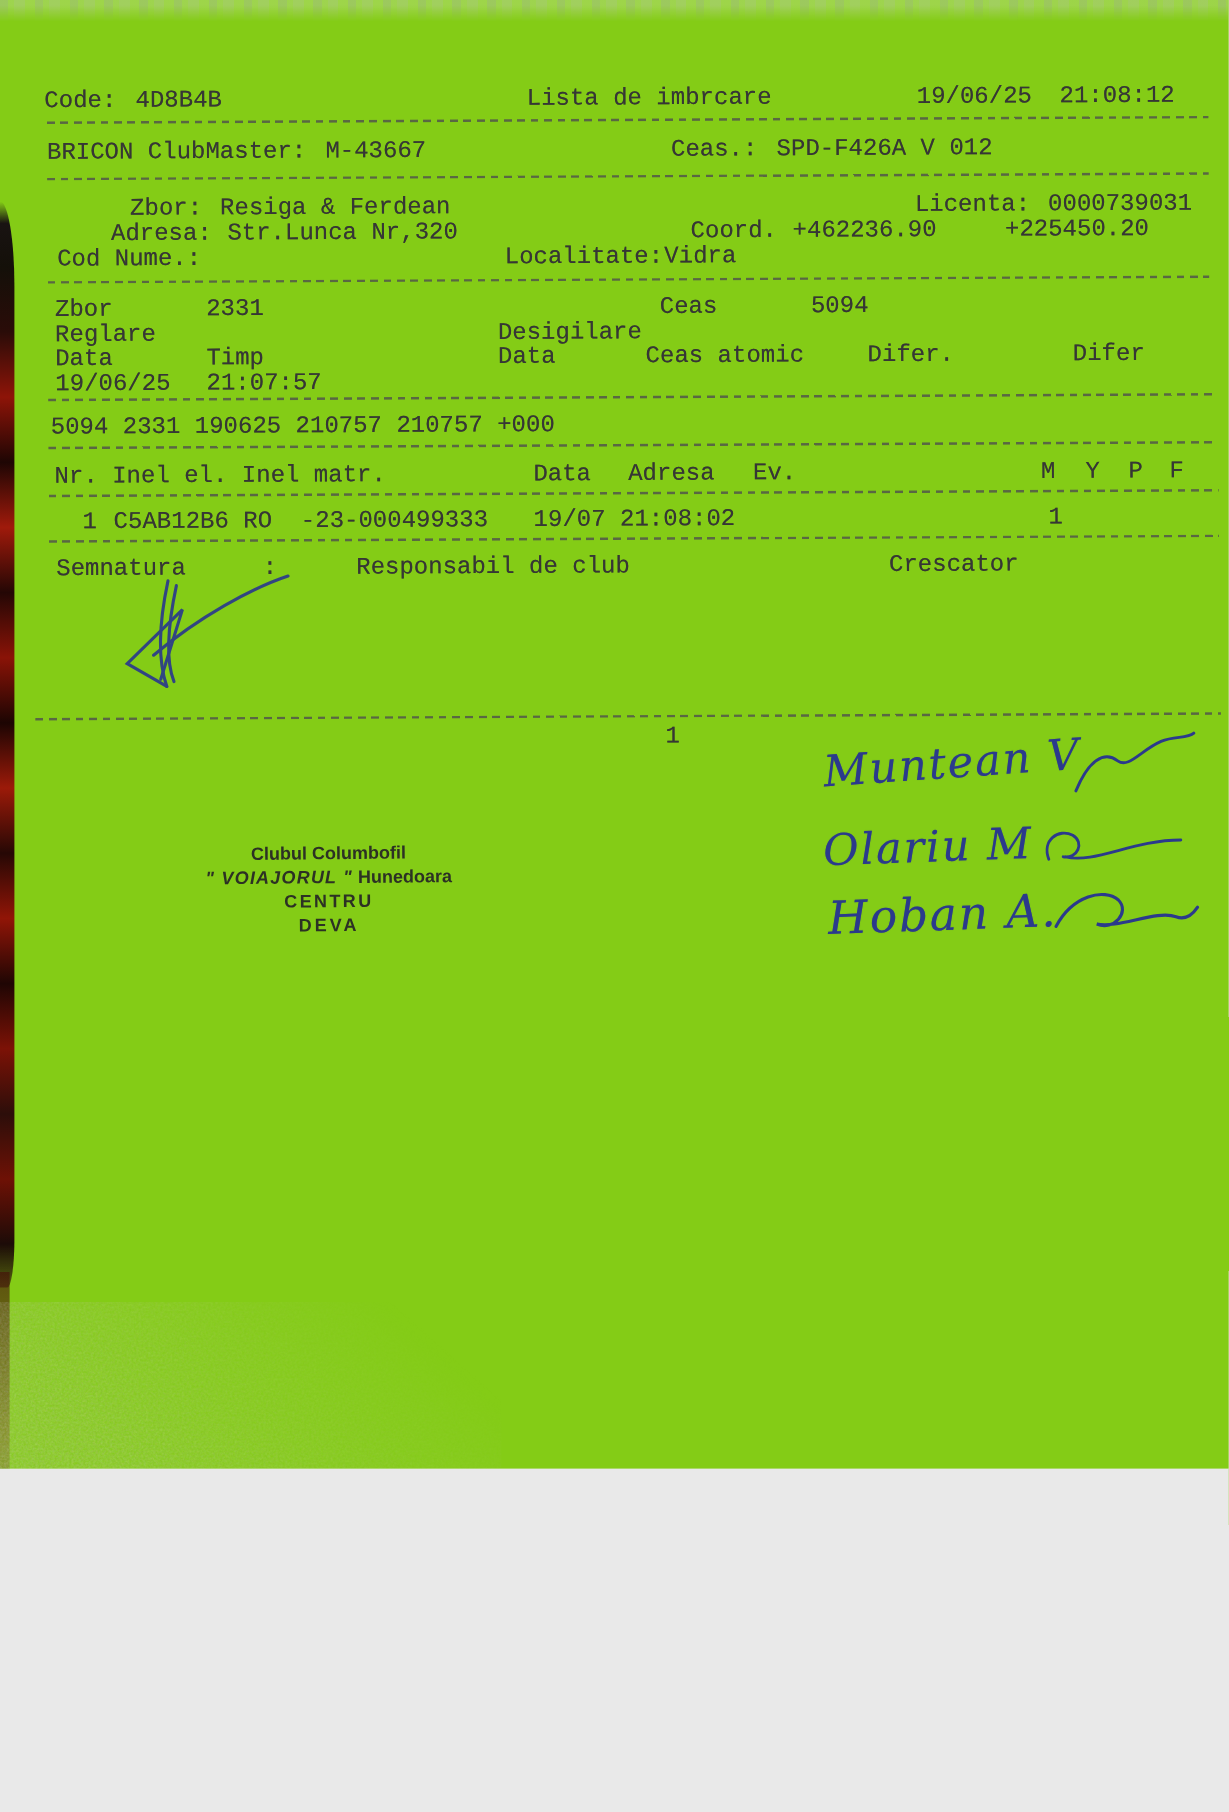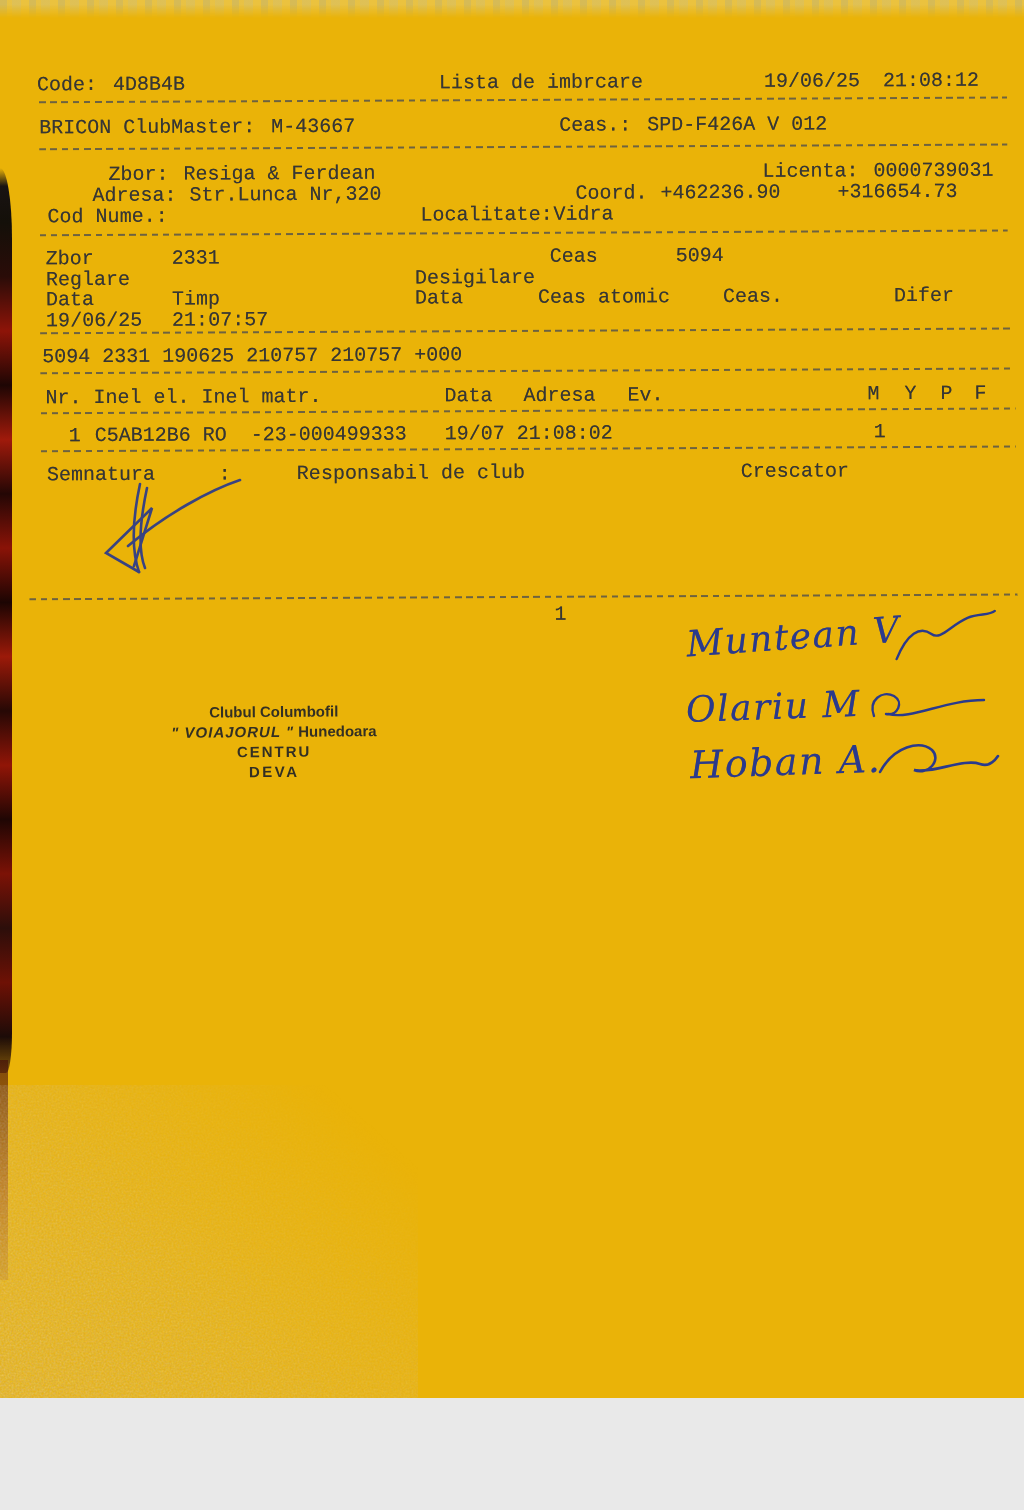--- a/index.html
+++ b/index.html
@@ -1,17 +1,17 @@
 <!DOCTYPE html>
 <html><head>
 <meta charset="utf-8">
 <style>
   html,body{margin:0;padding:0;background:#e9e9e9;}
   .doc{
-    position:relative;width:1024px;height:1398px;background:#eab308;overflow:hidden;
+    position:relative;width:1024px;height:1224px;background:#84cc16;overflow:hidden;
     font-family:"Liberation Mono",monospace;
   }
   
   .print{position:absolute;left:0;top:0;width:1024px;height:1510px;
     transform:rotate(-0.28deg);transform-origin:512px 300px;}
   .mline{position:absolute;left:0;width:1024px;height:22px;}
   .mline span{
     position:absolute;top:0;white-space:pre;
     font-family:"Liberation Mono",monospace;font-size:20px;line-height:22px;
     color:#363636;text-shadow:0 0 0.5px rgba(40,40,40,.55);
@@ -137,21 +137,21 @@
       <span style="left:109px">Zbor:</span>
       <span style="left:184px">Resiga &amp; Ferdean</span>
       <span style="left:763px">Licenta:</span>
       <span style="left:874px">0000739031</span>
     </div>
     <div class="mline" style="top:183px">
       <span style="left:93px">Adresa:</span>
       <span style="left:190px">Str.Lunca Nr,320</span>
       <span style="left:576px">Coord.</span>
       <span style="left:661px">+462236.90</span>
-      <span style="left:838px">+316654.73</span>
+      <span style="left:838px">+225450.20</span>
     </div>
     <div class="mline" style="top:204px">
       <span style="left:48px">Cod Nume.:</span>
       <span style="left:421px">Localitate:</span>
       <span style="left:554px">Vidra</span>
     </div>
     <div class="dash" style="top:232px;left:40px;width:968px"></div>
 
     <div class="mline" style="top:246px">
       <span style="left:46px">Zbor</span>
@@ -161,21 +161,21 @@
     </div>
     <div class="mline" style="top:267px">
       <span style="left:46px">Reglare</span>
       <span style="left:415px">Desigilare</span>
     </div>
     <div class="mline" style="top:287px">
       <span style="left:46px">Data</span>
       <span style="left:172px">Timp</span>
       <span style="left:415px">Data</span>
       <span style="left:538px">Ceas atomic</span>
-      <span style="left:723px">Ceas.</span>
+      <span style="left:723px">Difer.</span>
       <span style="left:894px">Difer</span>
     </div>
     <div class="mline" style="top:308px">
       <span style="left:46px">19/06/25</span>
       <span style="left:172px">21:07:57</span>
     </div>
     <div class="dash" style="top:330px;left:40px;width:972px"></div>
 
     <div class="mline" style="top:344px">
       <span style="left:42px">5094 2331 190625 210757 210757 +000</span>

